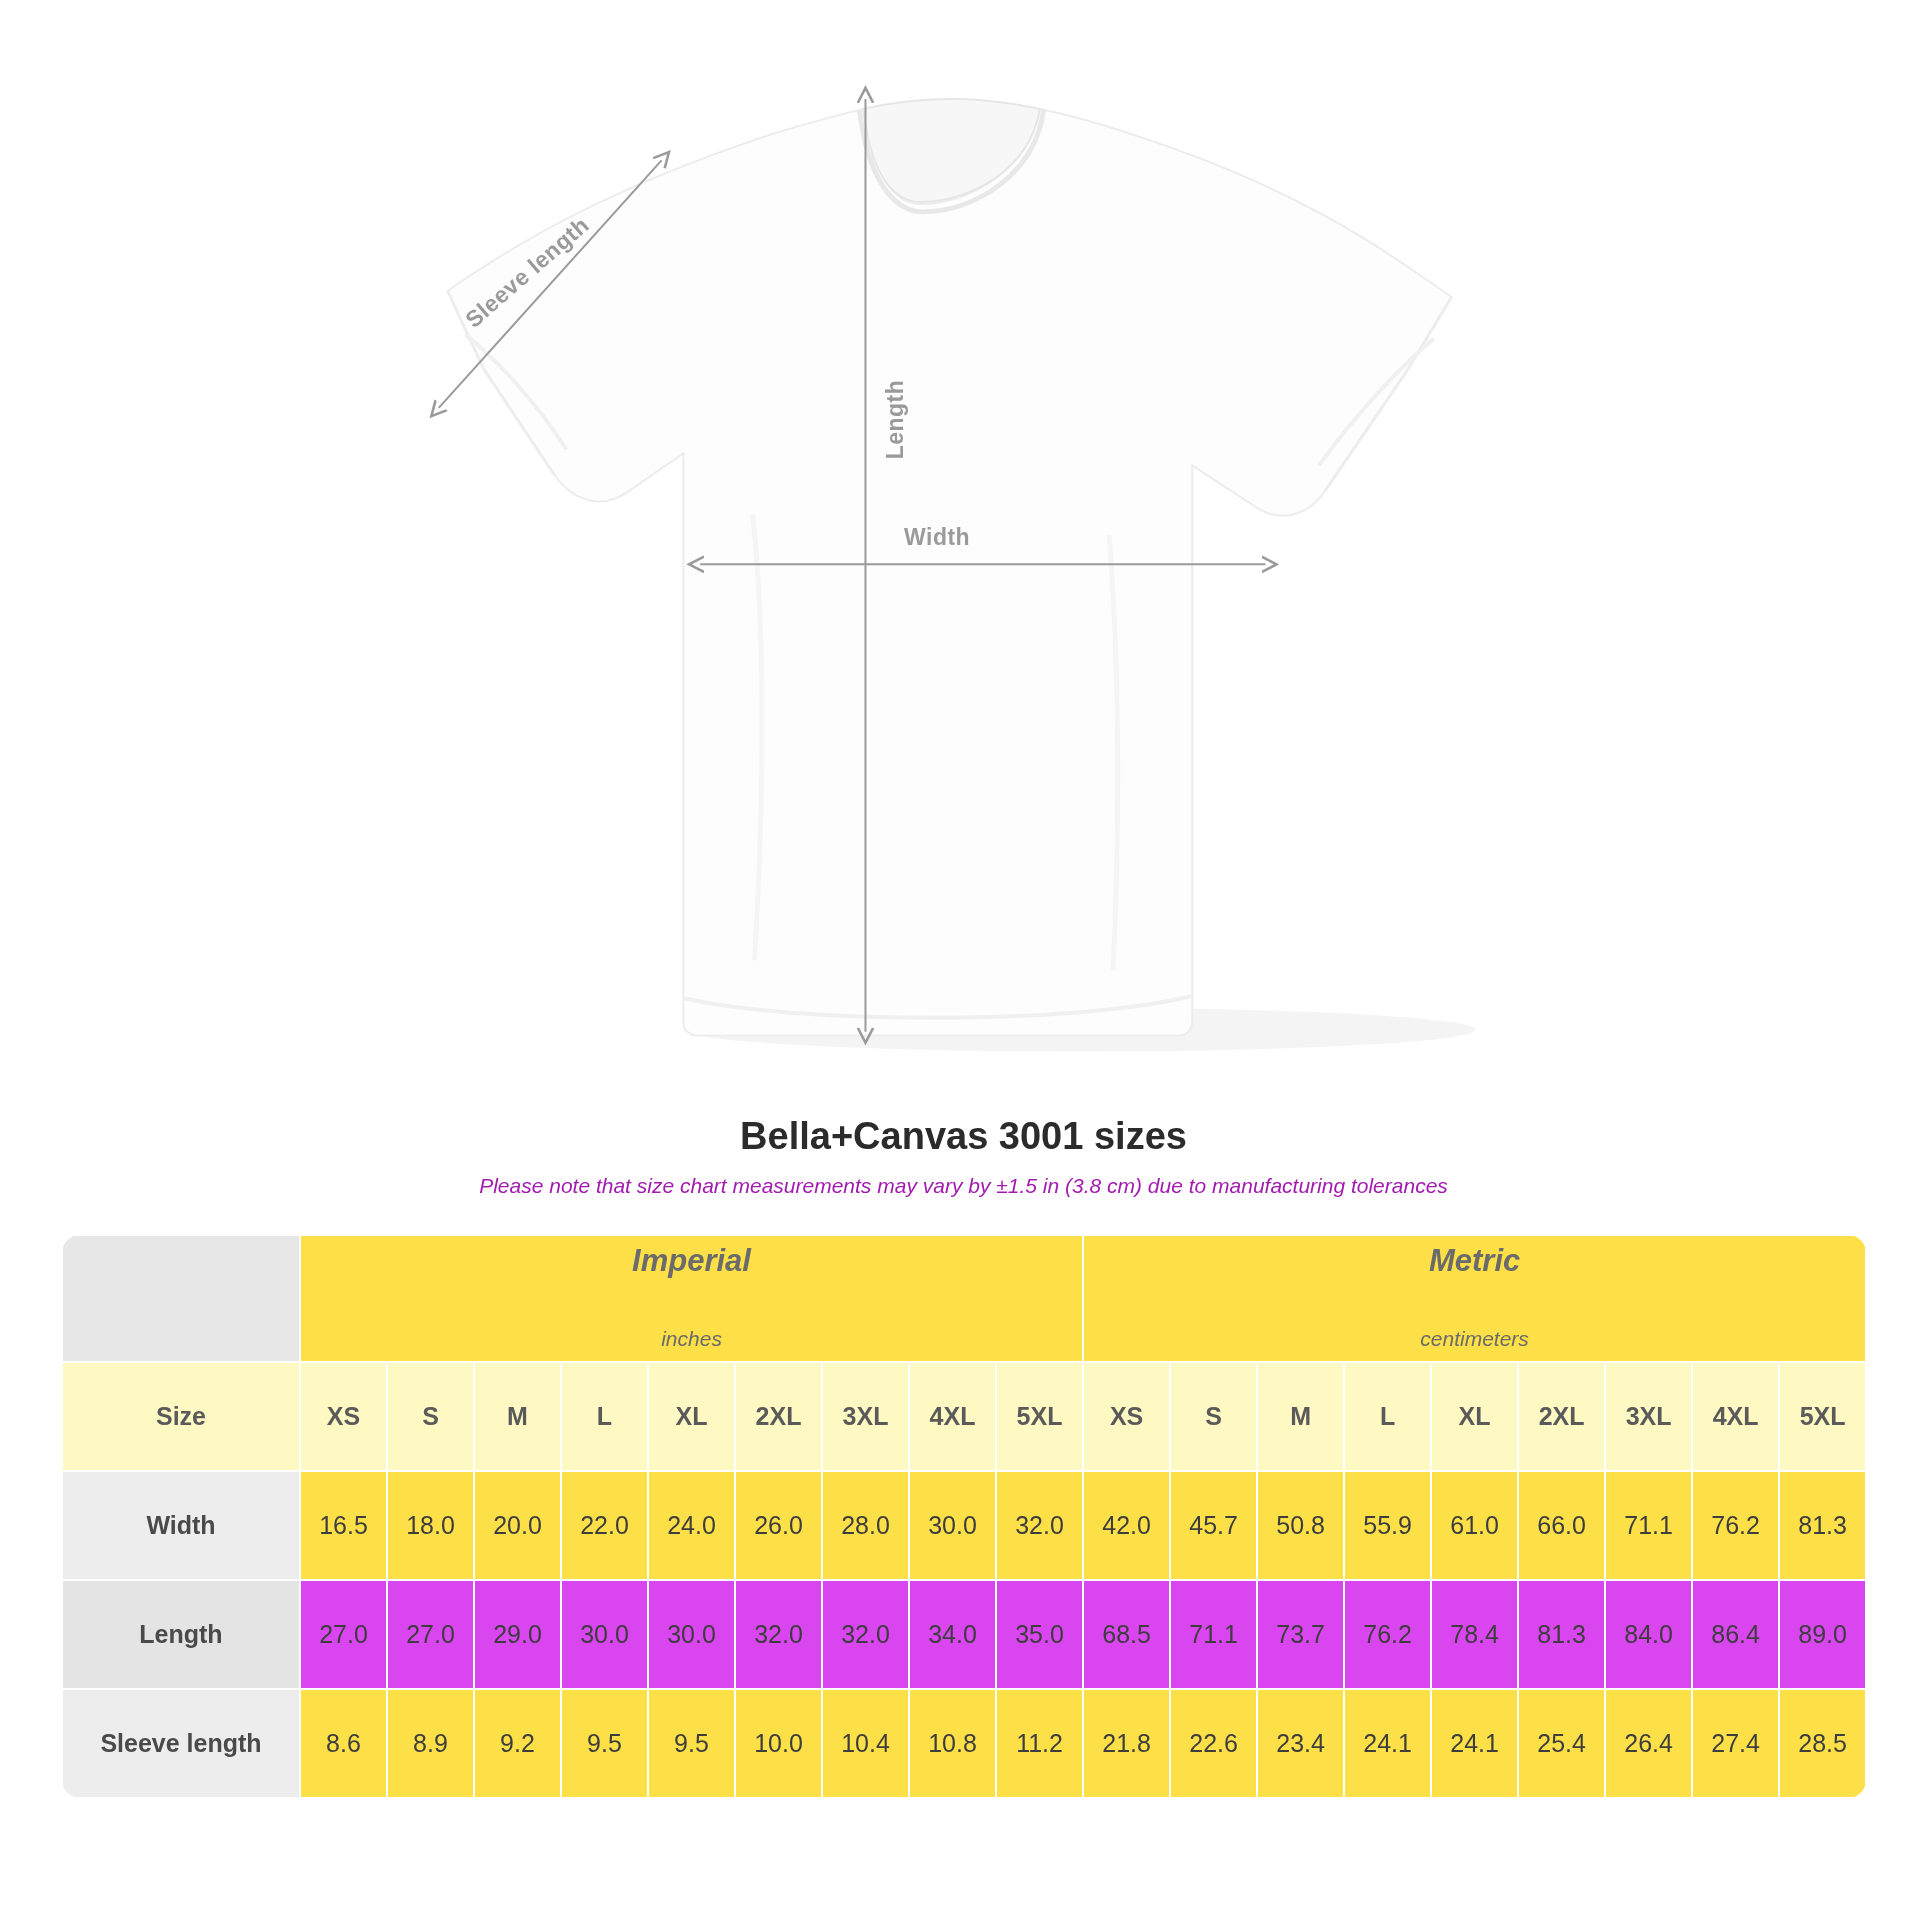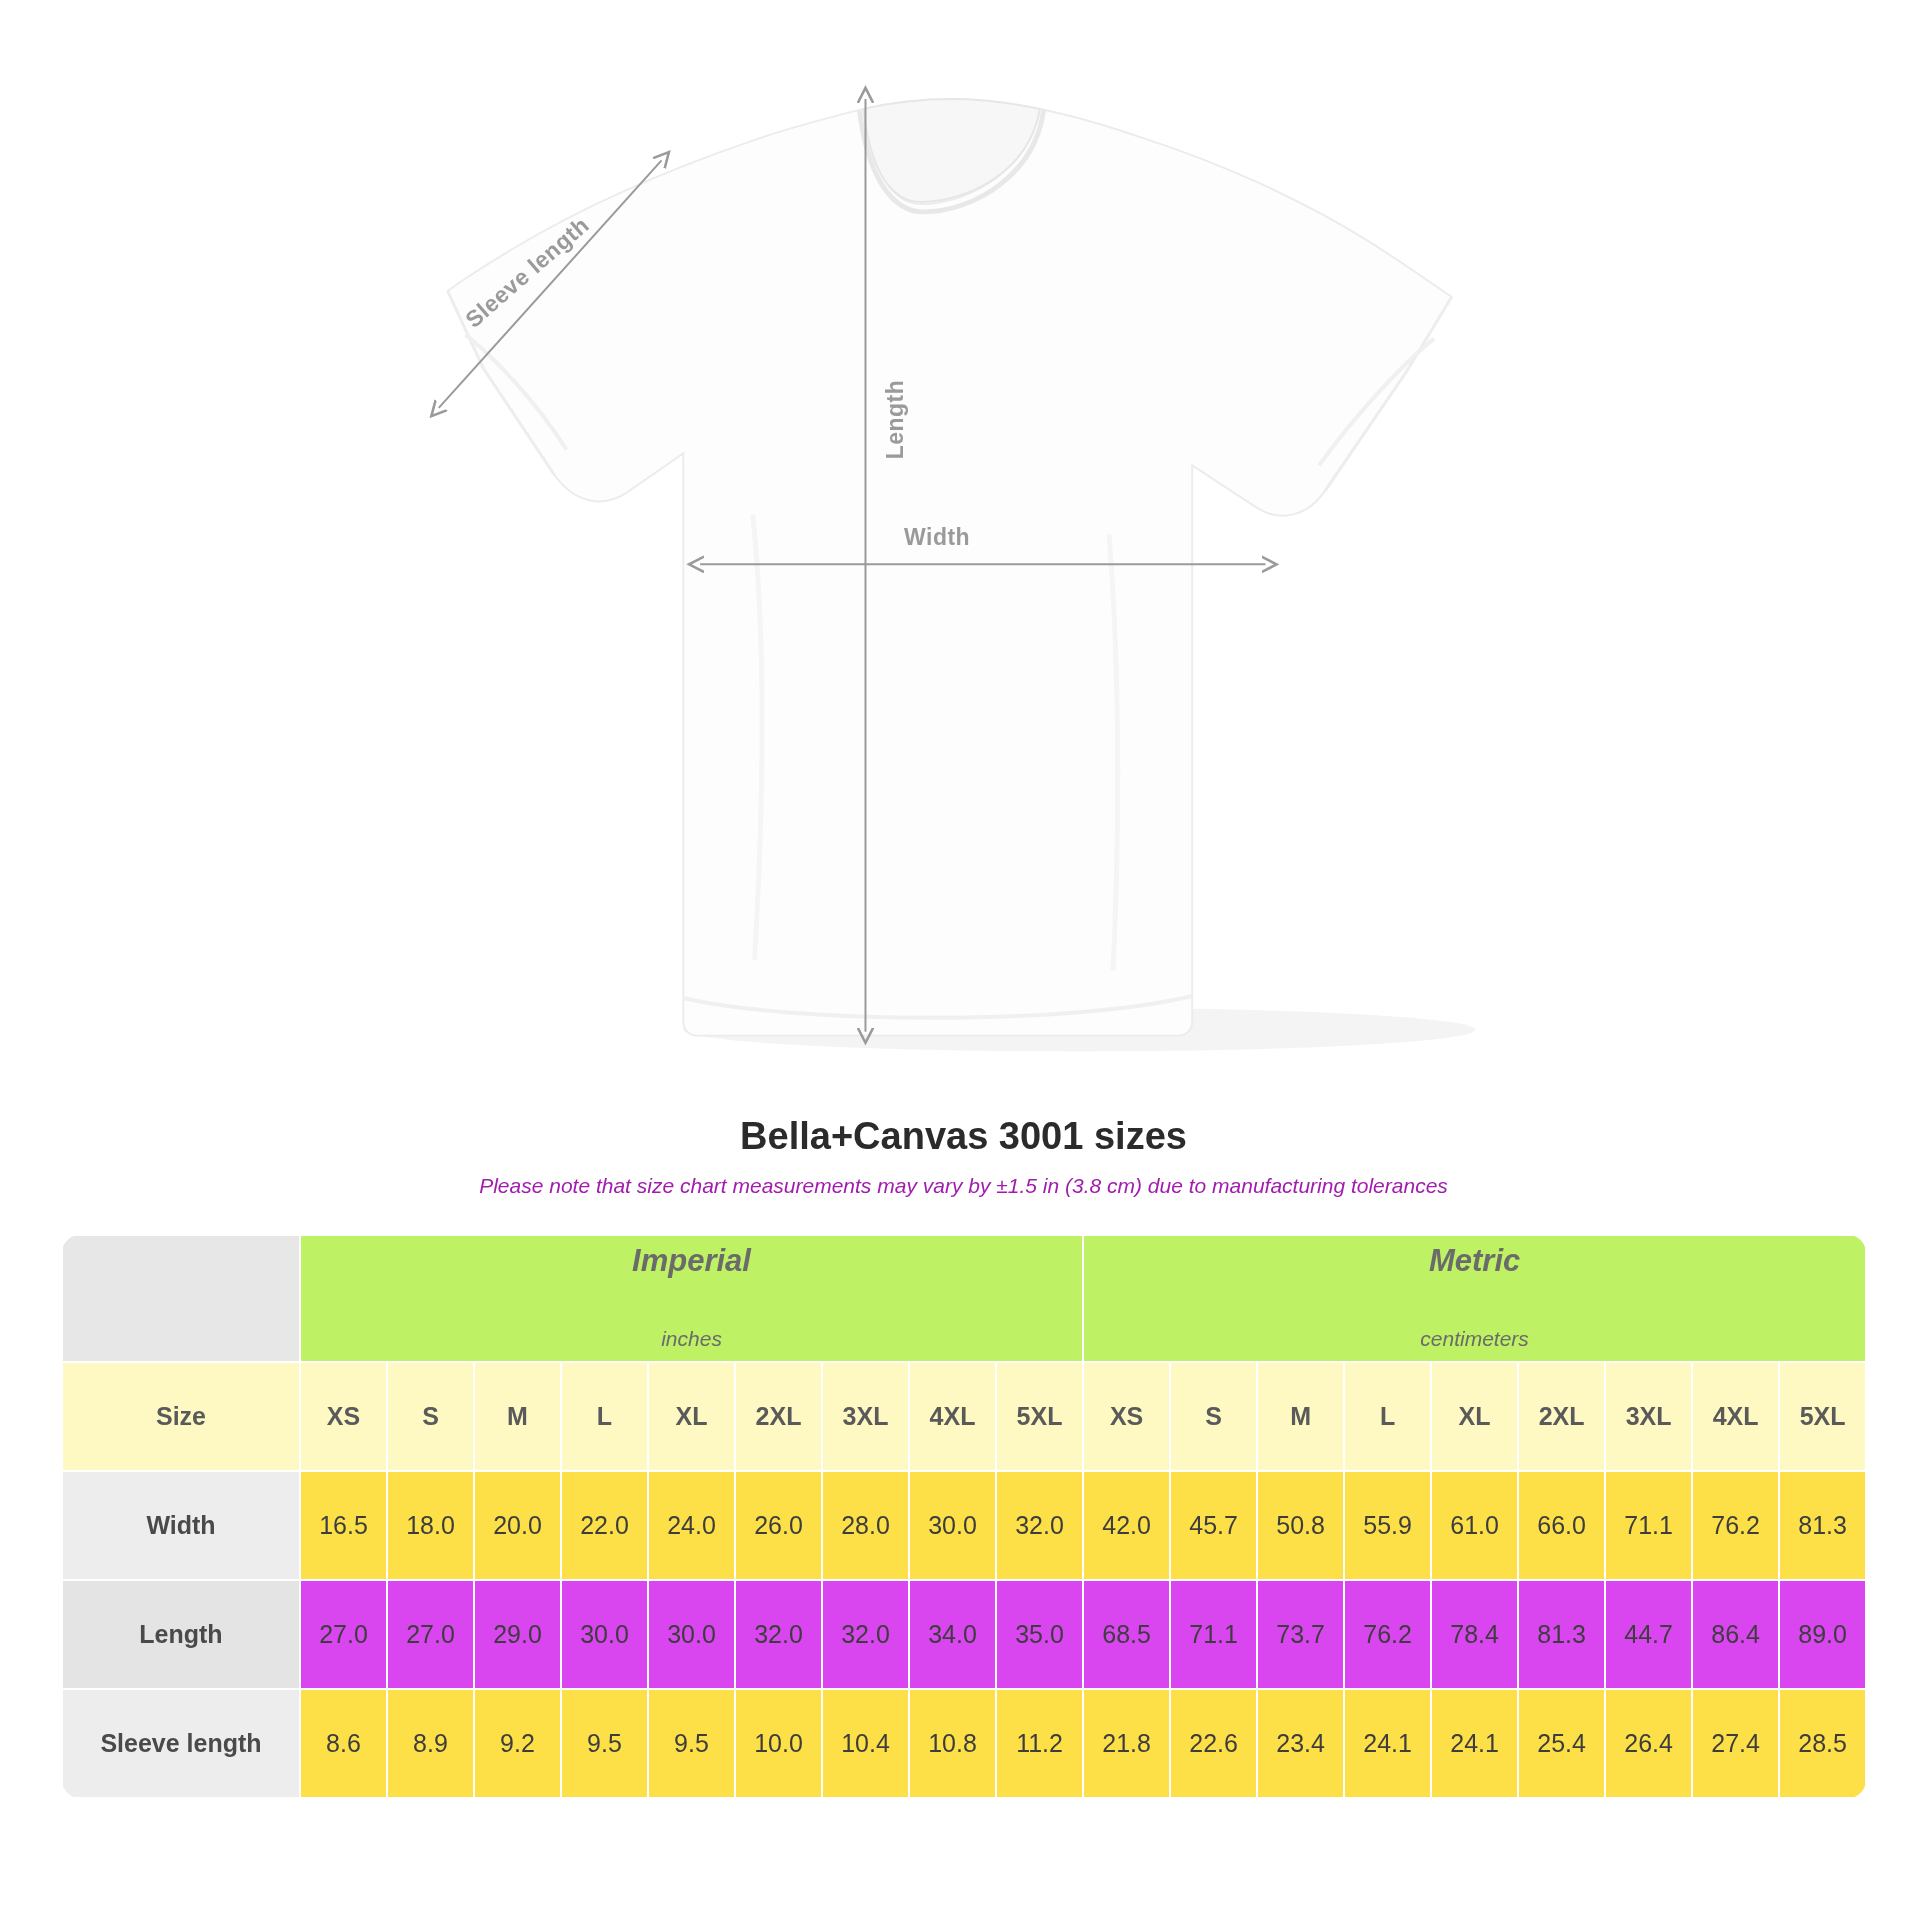--- a/index.html
+++ b/index.html
@@ -90,21 +90,21 @@
   table.size-table td, table.size-table th {
     border: 2px solid #ffffff;
     text-align: center;
     font-size: 24px;
     color: #444444;
     background: #f0f0f0;
     padding: 0;
   }
   tr.unit-row td {
     height: 125px;
-    background: #bef264;
+    background: #fde047;
     vertical-align: middle;
   }
   tr.unit-row td.blank-cell {
     background: #e7e7e7;
   }
   .unit-name {
     font-size: 31px;
     font-weight: bold;
     font-style: italic;
     color: #6b6b6b;
@@ -304,21 +304,21 @@
           <td>32.0</td>
           <td>32.0</td>
           <td>34.0</td>
           <td>35.0</td>
           <td>68.5</td>
           <td>71.1</td>
           <td>73.7</td>
           <td>76.2</td>
           <td>78.4</td>
           <td>81.3</td>
-          <td>44.7</td>
+          <td>84.0</td>
           <td>86.4</td>
           <td>89.0</td>
         </tr>
 
         <tr class="data-row">
           <td class="row-head">Sleeve length</td>
           <td>8.6</td>
           <td>8.9</td>
           <td>9.2</td>
           <td>9.5</td>

